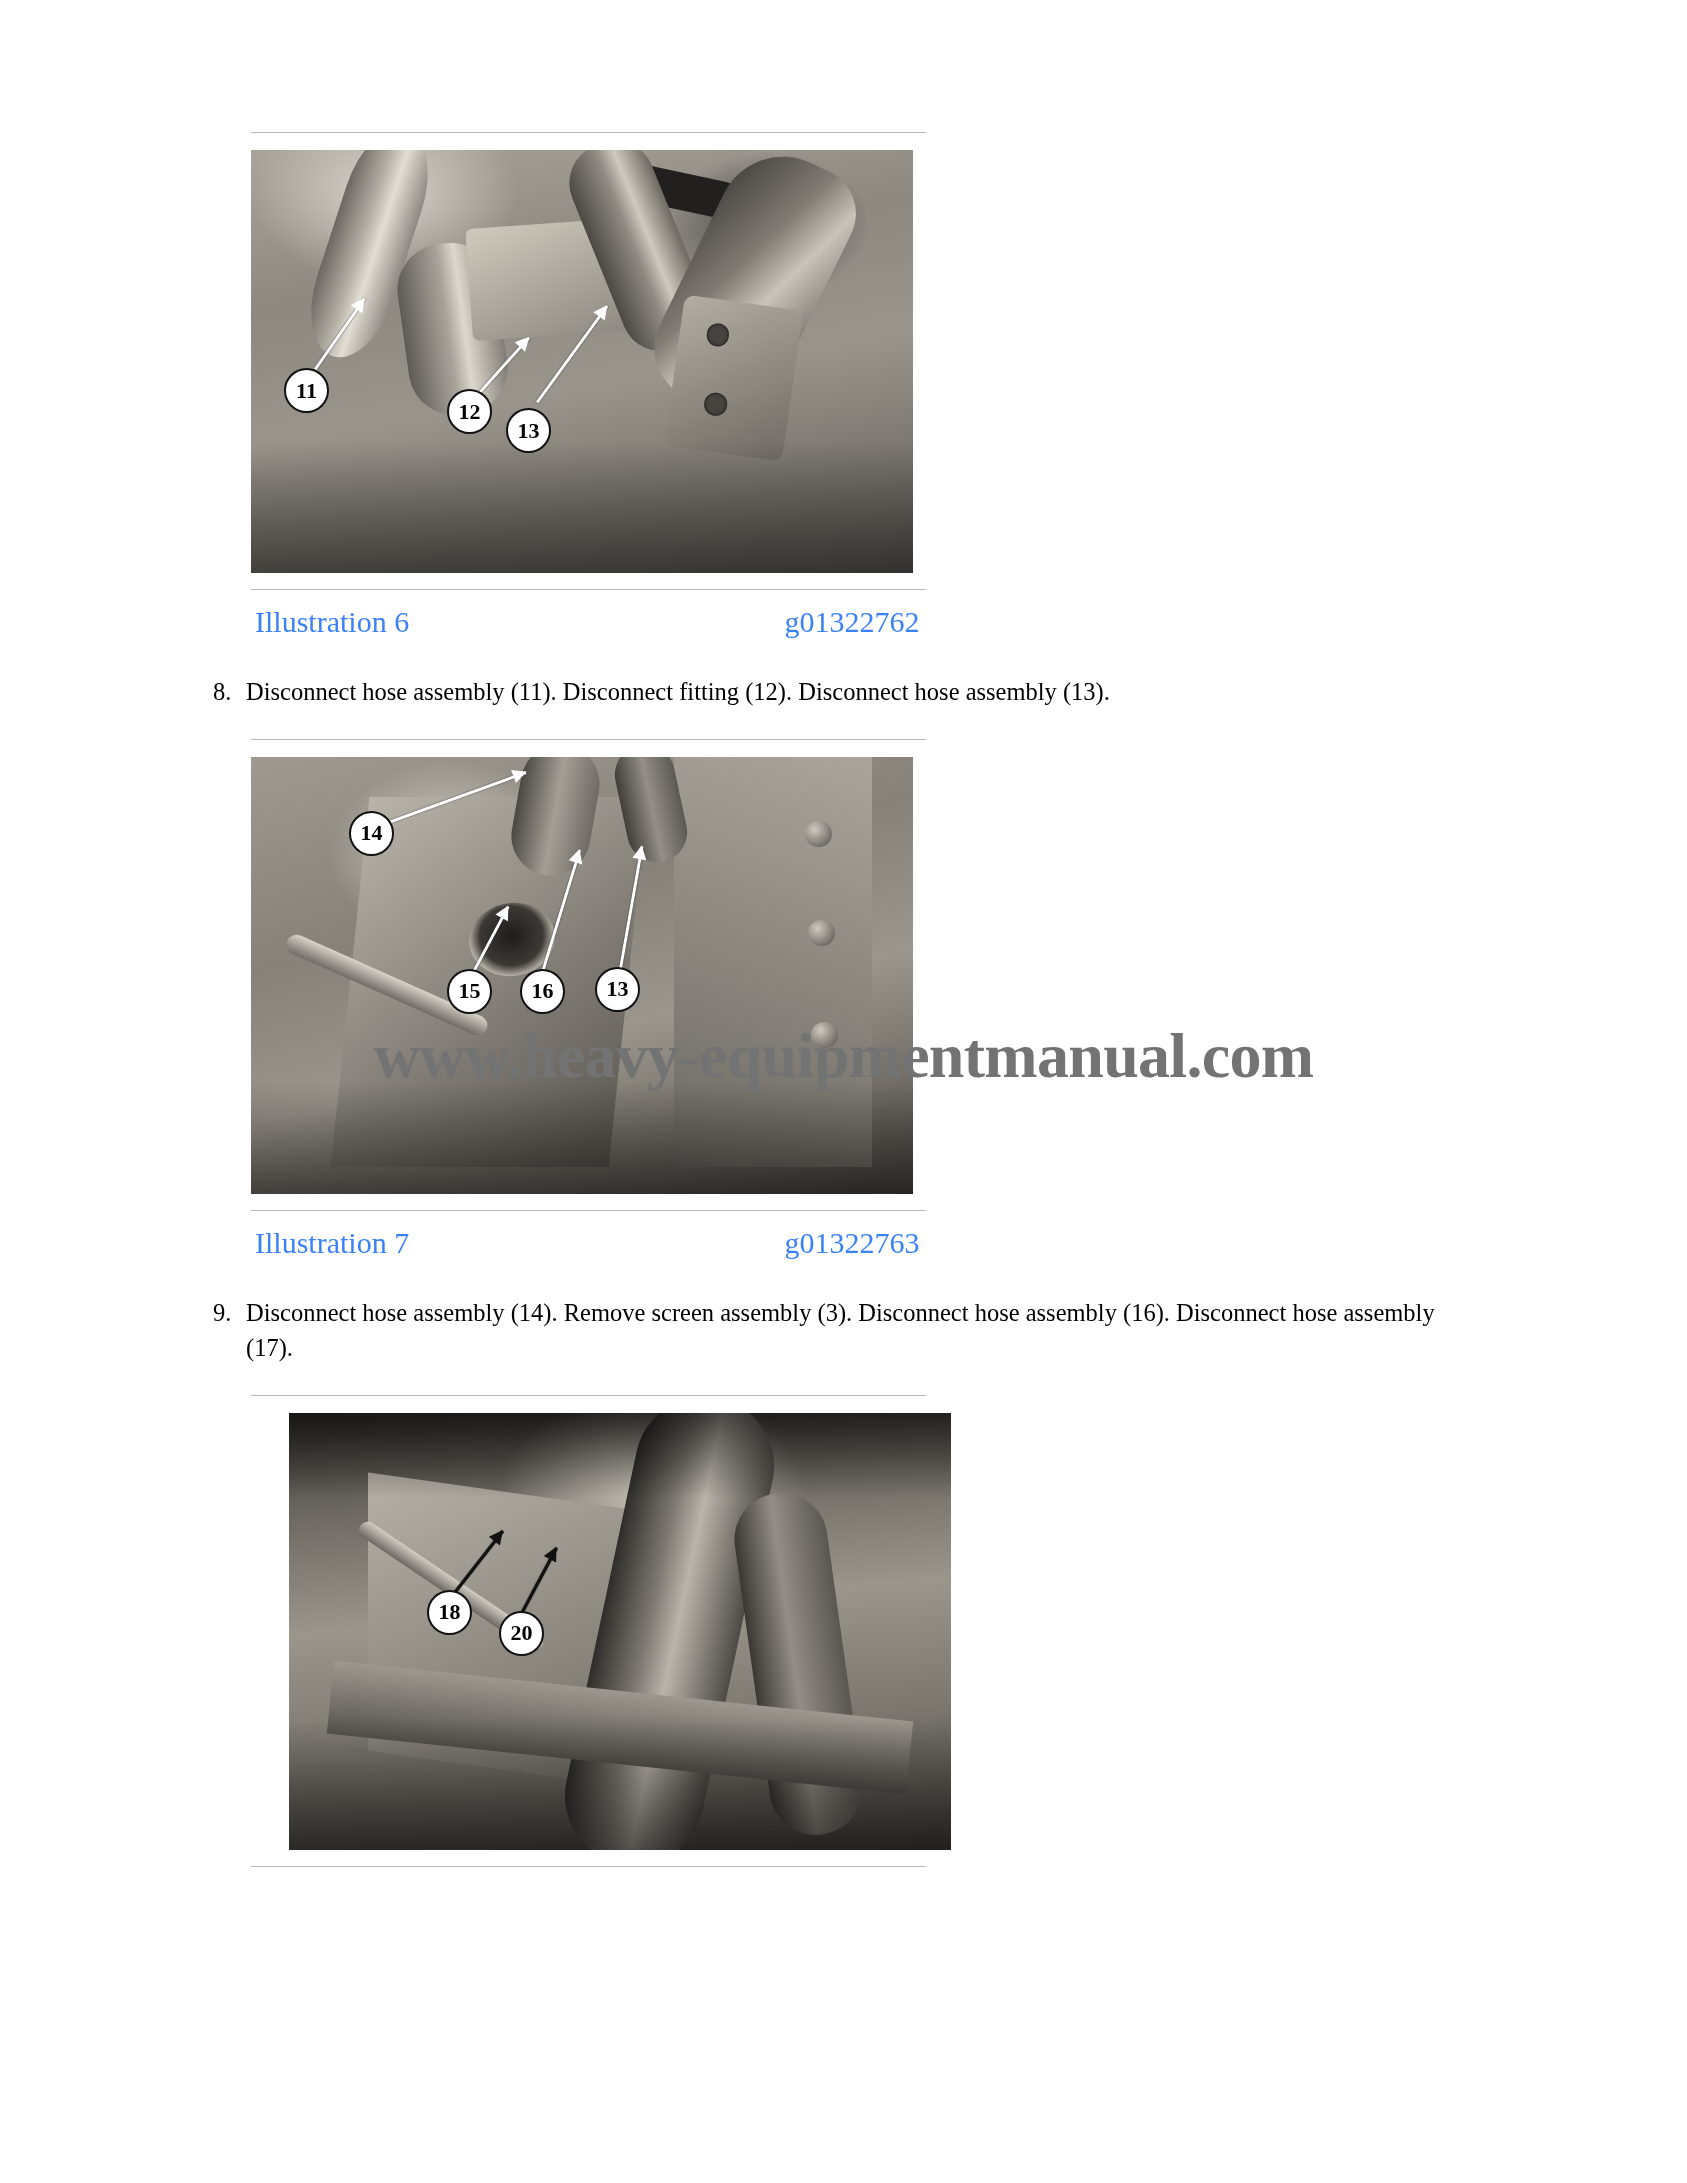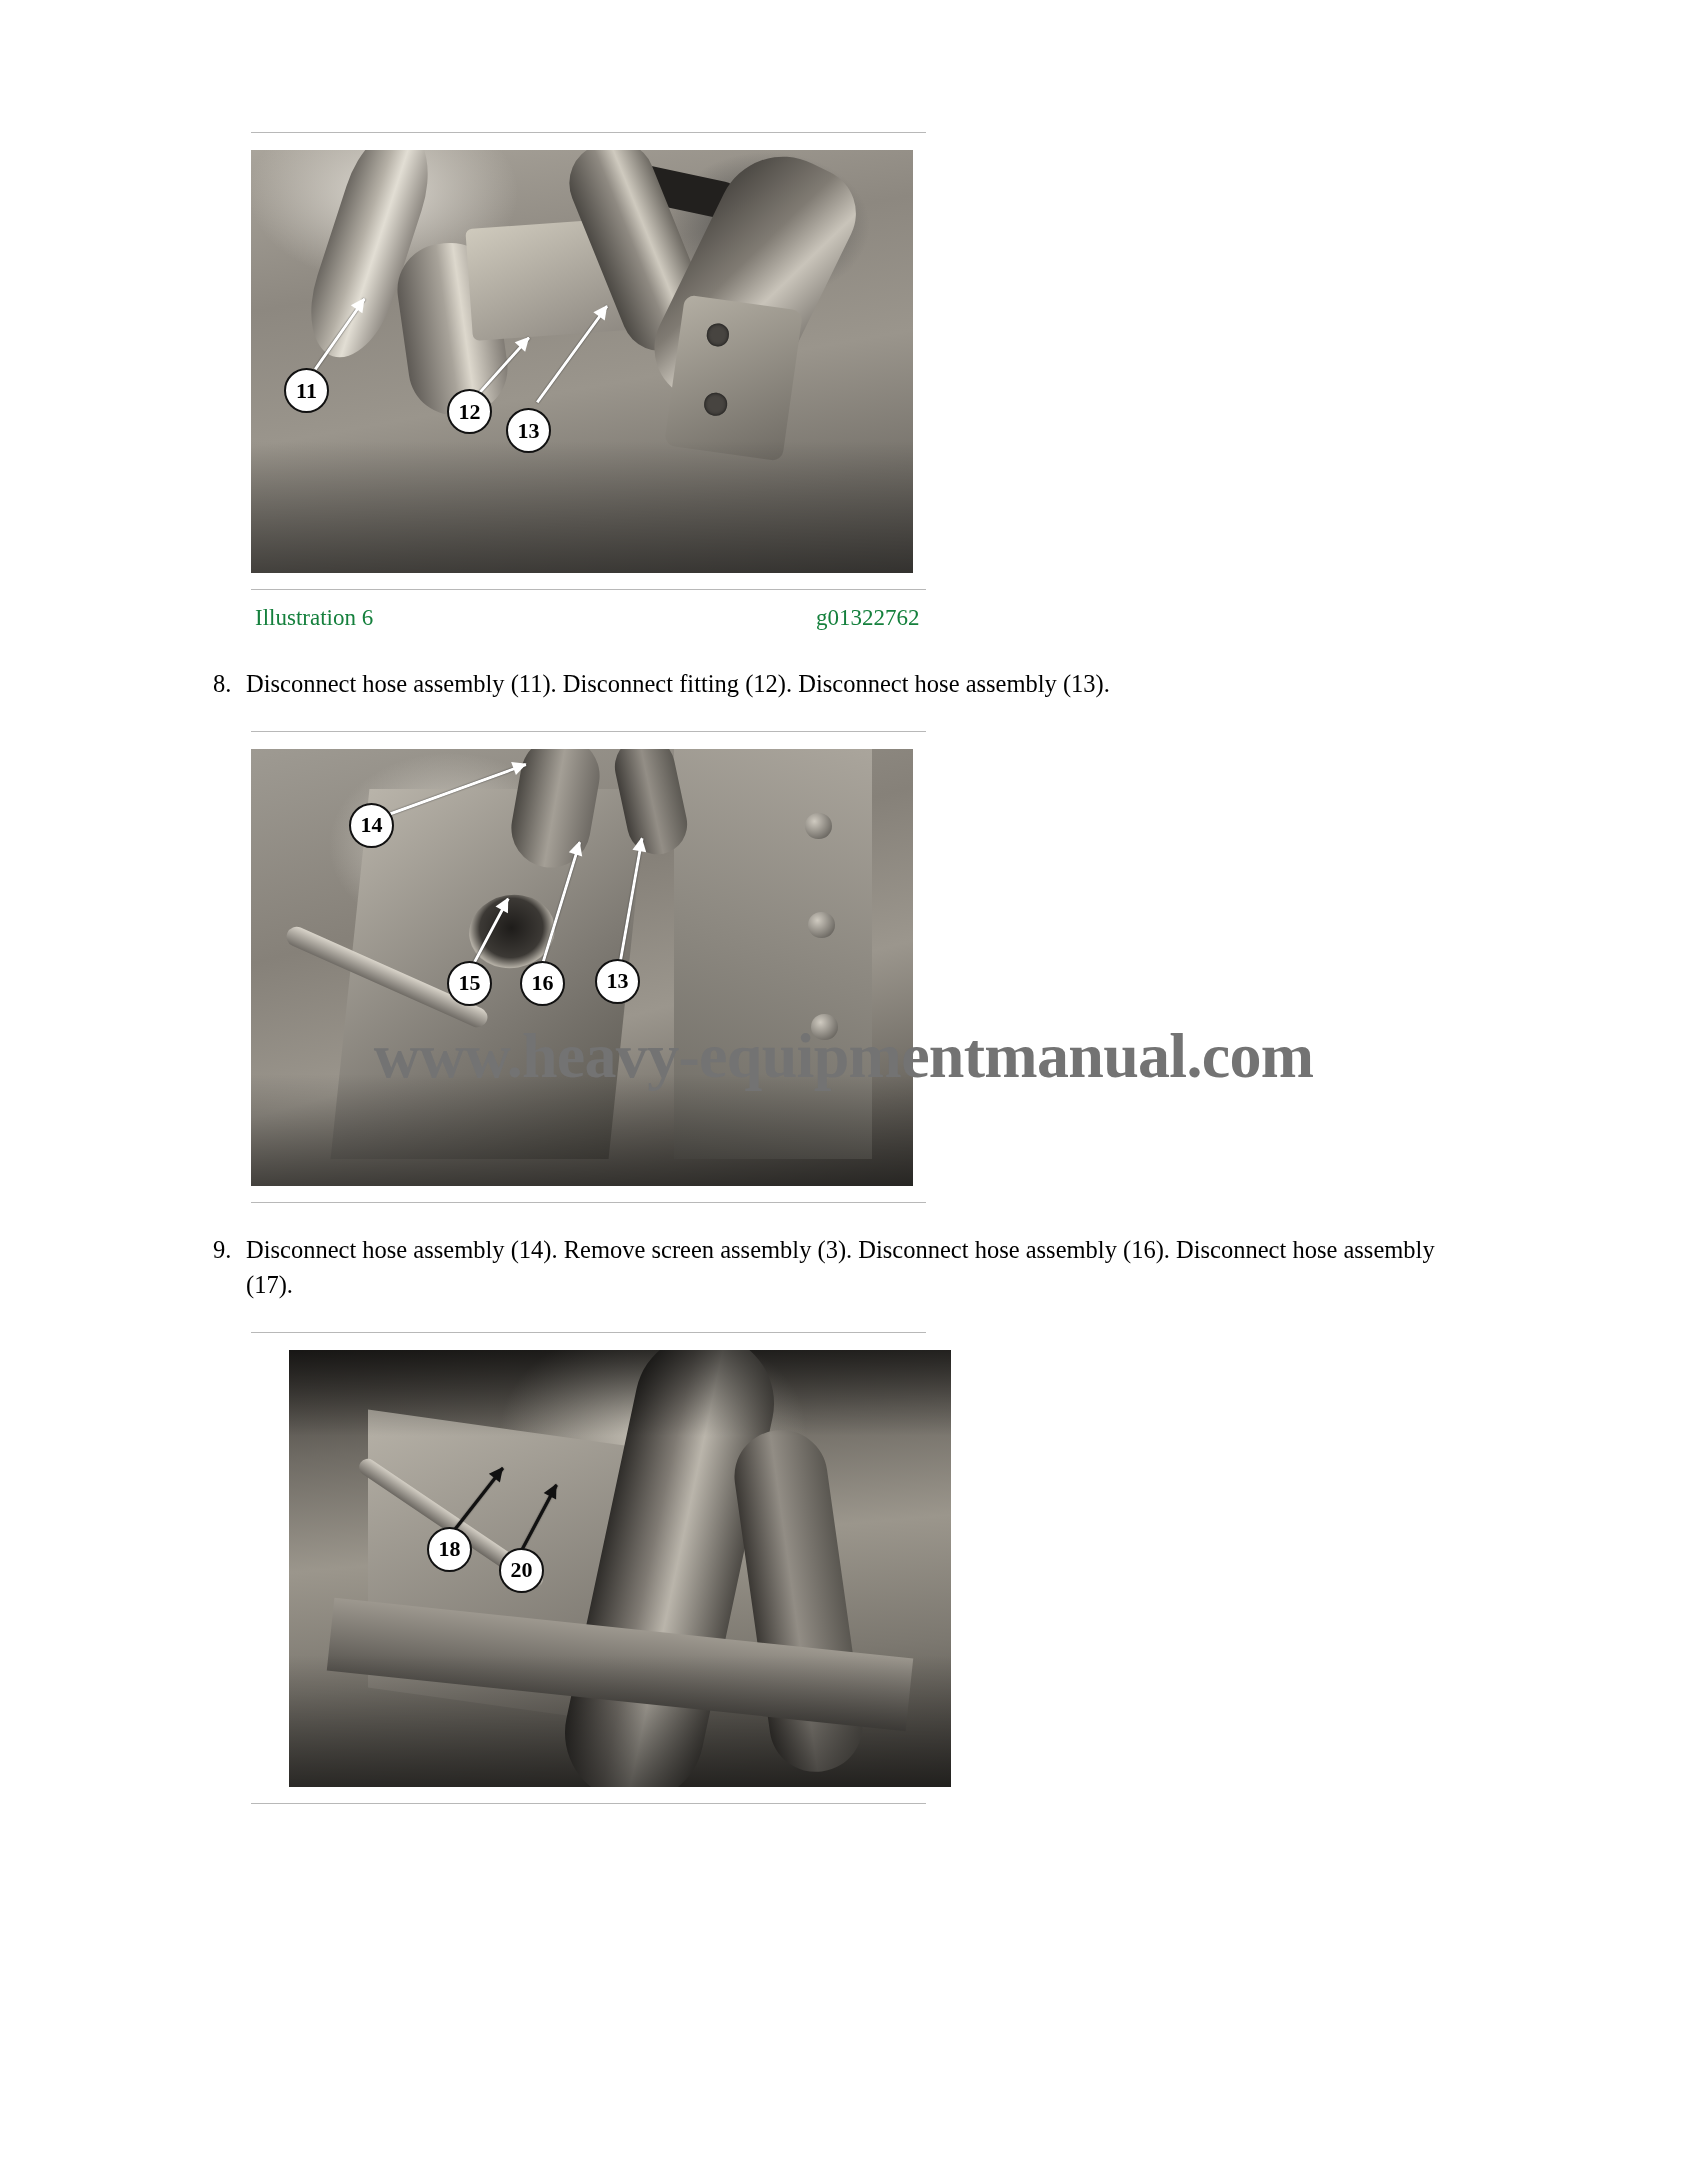--- a/index.html
+++ b/index.html
@@ -53,24 +53,24 @@
   }
   .figure-img.tall {
     height: 437px;
   }
 
   .caption-row {
     width: 675px;
     margin-left: 53px;
     display: flex;
     justify-content: space-between;
-    font-size: 23px;
+    font-size: 30px;
     padding-top: 14.6px;
     padding-bottom: 6.6px;
-    color: #15803d;
+    color: #3b82f6;
   }
   .caption-row .cap-left { padding-left: 4px; }
   .caption-row .cap-right { padding-right: 6.6px; }
 
   
   .step {
     display: flex;
     font-size: 24.5px;
     line-height: 1.42;
     margin: 30px 0 29px 0;
@@ -348,20 +348,24 @@
           <div class="callout" style="left:196px; top:212px;">15</div>
 
           <div class="leader" style="left:290px; top:218px; width:132px; transform:rotate(-73deg);"></div>
           <div class="callout" style="left:269px; top:212px;">16</div>
 
           <div class="leader" style="left:369px; top:212px; width:126px; transform:rotate(-80deg);"></div>
           <div class="callout" style="left:344px; top:210px;">13</div>
         </div>
       </div>
       <div class="rule"></div>
+      <div class="caption-row">
+        <span class="cap-left">Illustration 7</span>
+        <span class="cap-right">g01322763</span>
+      </div>
     </div>
 
     <div class="step">
       <span class="num">9.</span>
       <span class="txt">Disconnect hose assembly (14). Remove screen assembly (3). Disconnect hose assembly (16). Disconnect hose assembly (17).</span>
     </div>
 
     <div class="figure-block">
       <div class="rule"></div>
       <div class="figure-img-wrap">

